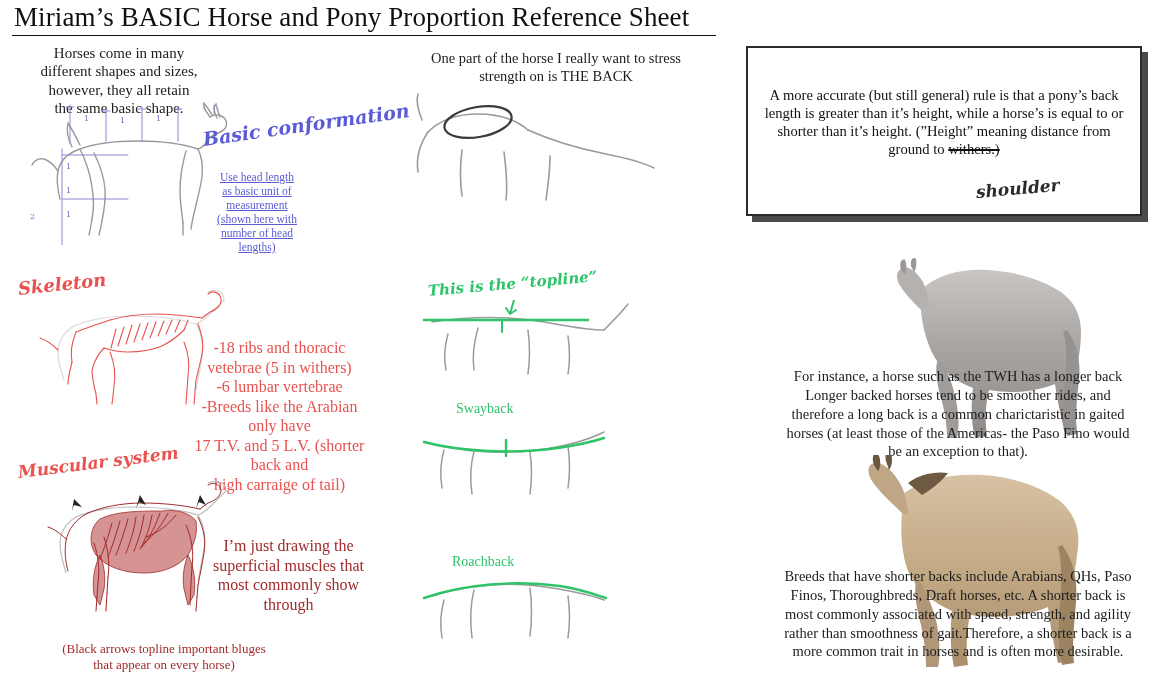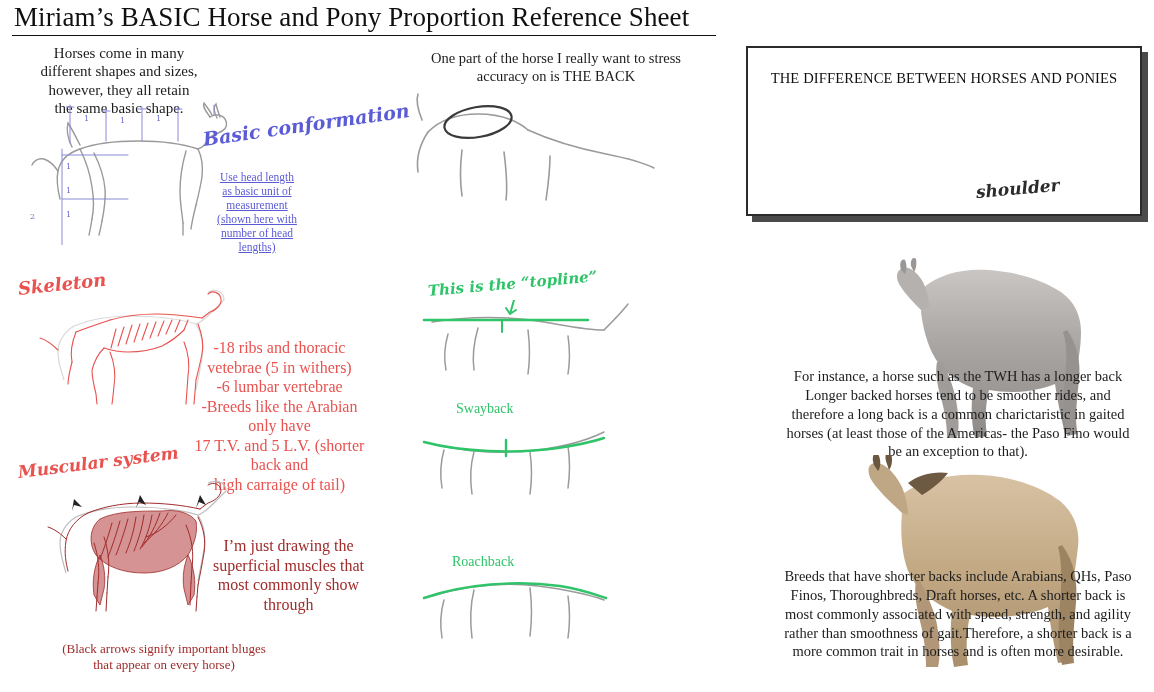--- a/index.html
+++ b/index.html
@@ -228,25 +228,25 @@
     </g>
   </svg>
 
   <div class="hand red" style="left:18px; top:462px; font-size:17px; transform:rotate(-7deg);">Muscular system</div>
 
   <div class="tb darkred" style="left:196px; top:536px; width:185px; font-size:16px;">I’m just drawing the
 superficial muscles that
 most commonly show
 through</div>
 
-  <div class="tb darkred" style="left:14px; top:641px; width:300px; font-size:13px;">(Black arrows signify important bluges
+  <div class="tb darkred" style="left:14px; top:641px; width:300px; font-size:13px;">(Black arrows topline important bluges
 that appear on every horse)</div>
 
   <div class="tb blk" style="left:406px; top:50px; width:300px; font-size:14.5px;">One part of the horse I really want to stress
-accuracy on is THE BACK</div>
+strength on is THE BACK</div>
 
   <svg class="art" style="left:400px; top:90px;" width="300" height="140" viewBox="0 0 300 140">
     <g fill="none" stroke="#9b9b9b" stroke-width="1.6" stroke-linecap="round">
       <path d="M28 42 C40 30 58 24 78 24 C98 24 116 30 128 40"></path>
       <path d="M128 40 C150 50 176 58 206 64 C226 68 242 72 254 78"></path>
       <path d="M28 42 C20 54 16 68 18 82"></path>
       <path d="M62 60 C60 76 60 92 62 106"></path>
       <path d="M104 62 C106 78 108 94 106 110"></path>
       <path d="M150 66 C150 82 148 96 146 110"></path>
       <path d="M22 30 C18 20 16 10 18 4"></path>
@@ -301,21 +301,23 @@
       <path d="M26 32 C22 46 22 58 24 70"></path>
       <path d="M150 28 C152 42 152 56 150 70"></path>
     </g>
     <g fill="none" stroke="#2fc46a" stroke-width="2.4" stroke-linecap="round">
       <path d="M6 30 C46 16 98 12 142 18 C162 21 176 26 188 30"></path>
     </g>
   </svg>
 
   <div class="callout">
     <div class="callout-inner">
-      <div class="callout-head">THE DIFFERENCE BETWEEN HORSES AND PONIES</div>
+      <div>
+        <span>A more accurate (but still general) rule is that a pony’s back length is greater than it’s height, while a horse’s is equal to or shorter than it’s height. (”Height” meaning distance from ground to </span><span class="strike">withers.)</span>
+      </div>
     </div>
   </div>
   <div class="hand" style="left:976px; top:182px; font-size:17px; color:#2b2b2b; transform:rotate(-5deg);">shoulder</div>
 
 
   <svg class="photo" style="left:885px; top:258px;" width="250" height="210" viewBox="0 0 250 210">
     <defs>
       <linearGradient id="greyCoat" x1="0" y1="0" x2="0" y2="1">
         <stop offset="0%" stop-color="#c9c6c4"></stop>
         <stop offset="45%" stop-color="#a9a5a3"></stop>

